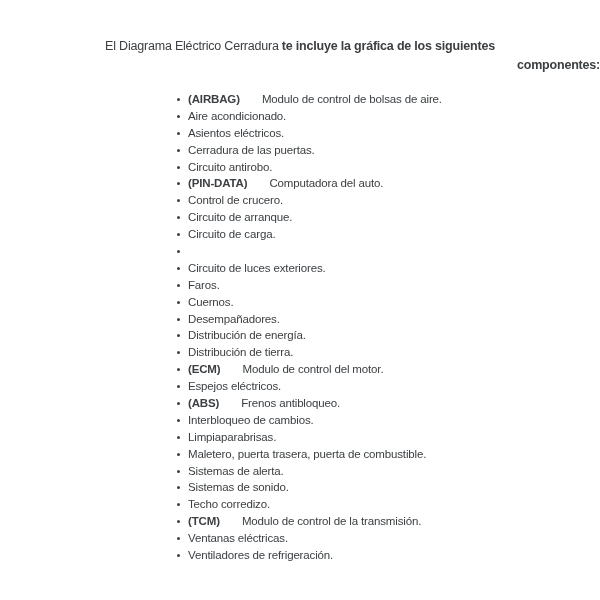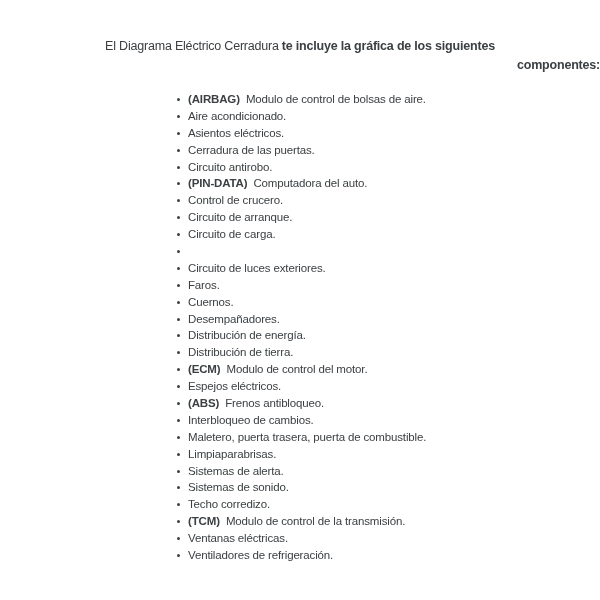--- a/index.html
+++ b/index.html
@@ -49,21 +49,21 @@
     top: 50%;
     margin-top: -1.5px;
     width: 3px;
     height: 3px;
     border-radius: 50%;
     background: #3c4043;
     display: block;
   }
   .prefix {
     font-weight: 700;
-    margin-right: 3px;
+    margin-right: 19px;
   }
 </style>
 </head>
 <body>
 
 <div class="document-page">
 
   <div class="title">
     <span class="regular">El Diagrama Eléctrico Cerradura</span><span class="bold">te incluye la gráfica de los siguientes</span>
     <div class="bold">componentes:</div>
@@ -165,26 +165,26 @@
       <span class="item-text">Frenos antibloqueo.</span>
     </li>
       <li>
       <span class="bullet"></span>
       
       <span class="item-text">Interbloqueo de cambios.</span>
     </li>
       <li>
       <span class="bullet"></span>
       
+      <span class="item-text">Limpiaparabrisas.</span>
+    </li>
+      <li>
+      <span class="bullet"></span>
+      
       <span class="item-text">Maletero, puerta trasera, puerta de combustible.</span>
-    </li>
-      <li>
-      <span class="bullet"></span>
-      
-      <span class="item-text">Limpiaparabrisas.</span>
     </li>
       <li>
       <span class="bullet"></span>
       
       <span class="item-text">Sistemas de alerta.</span>
     </li>
       <li>
       <span class="bullet"></span>
       
       <span class="item-text">Sistemas de sonido.</span>

